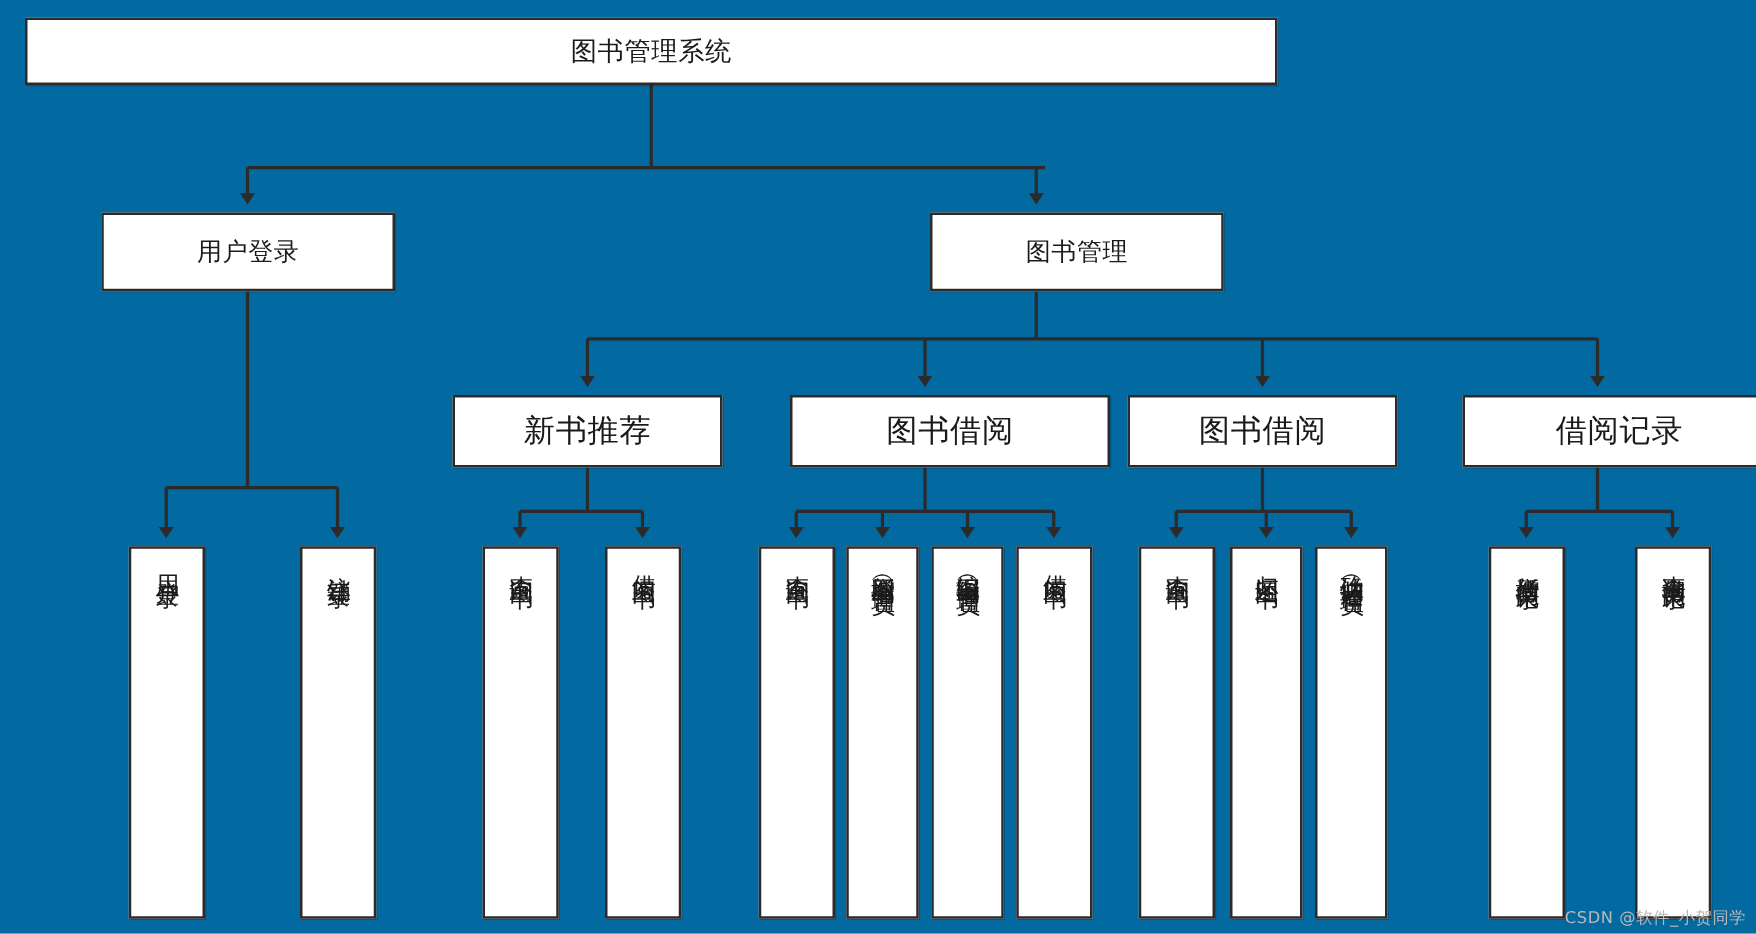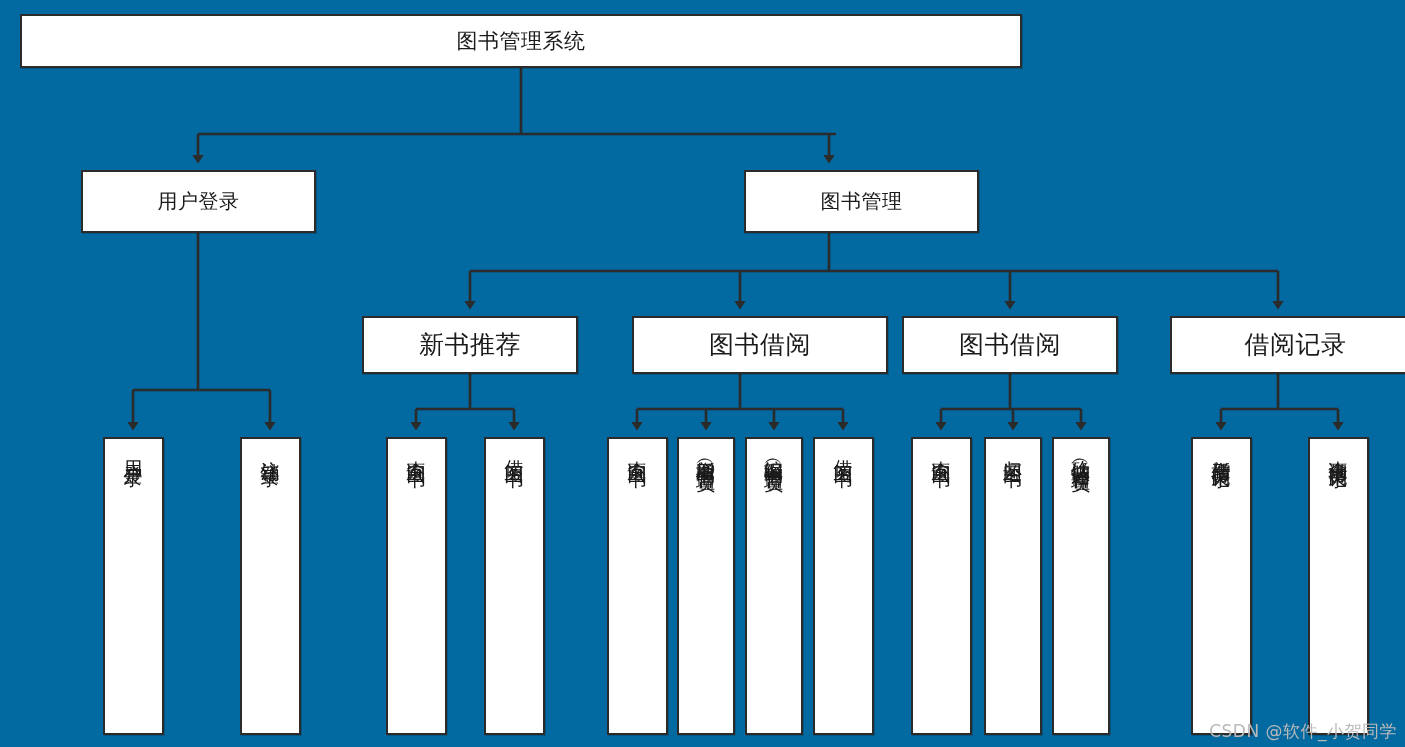--- a/index.html
+++ b/index.html
@@ -69,21 +69,21 @@
   }
   
   .node.leaf.tall .label {
     letter-spacing: 2px;
   }
   
   #watermark {
     position: absolute;
     right: 8px;
     bottom: 4px;
-    font-size: 17px;
+    font-size: 13px;
     color: #b9b9b9;
     letter-spacing: 0.5px;
     white-space: nowrap;
     user-select: none;
   }
 </style>
 </head>
 <body>
 
 <div id="canvas">

